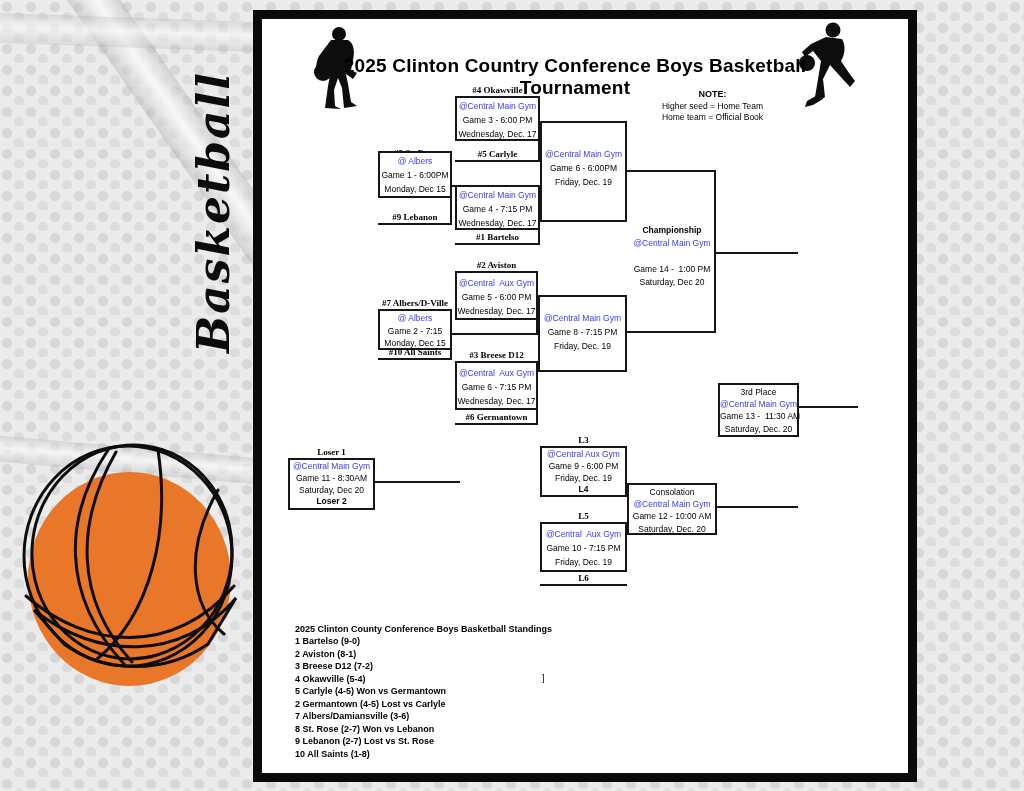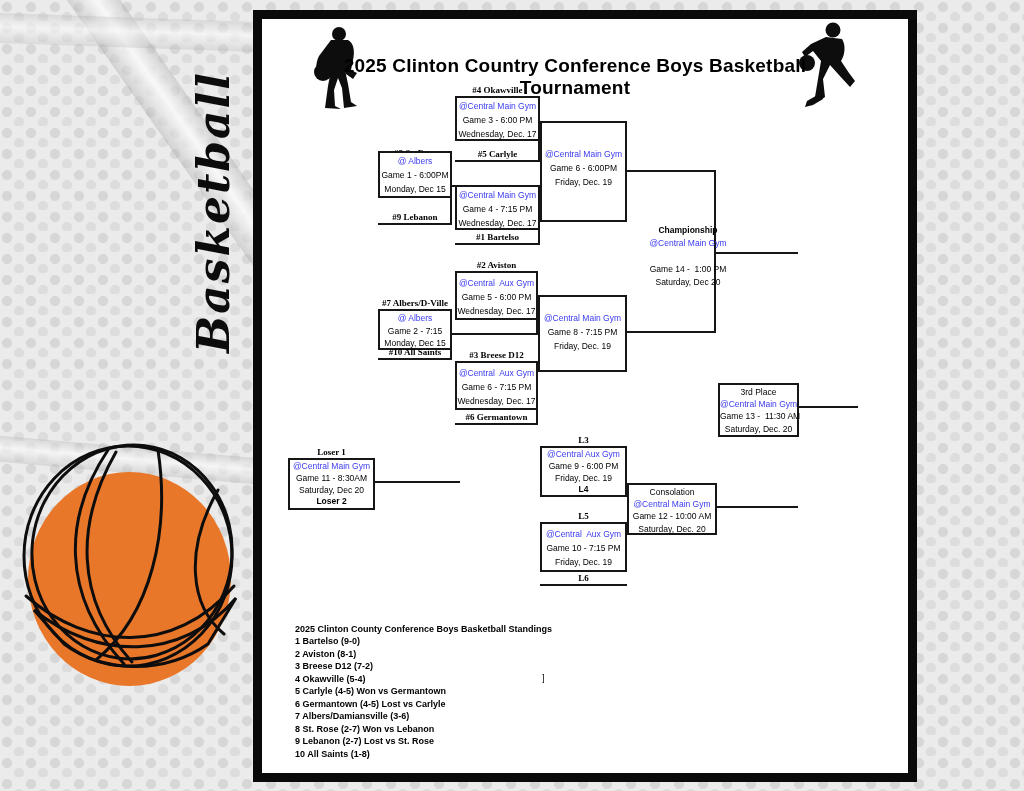--- a/index.html
+++ b/index.html
@@ -38,21 +38,21 @@
   .note .nh{font-weight:bold;font-size:9px;}
 
   .seed{position:absolute;z-index:6;font-size:9px;font-weight:bold;text-align:center;
         height:11px;line-height:11px;white-space:nowrap;font-family:Liberation Serif, serif;}
   .gbox{position:absolute;z-index:6;background:#fff;border:2px solid #161616;box-sizing:border-box;
         text-align:center;font-size:8.5px;line-height:14px;white-space:nowrap;padding-top:1px;}
   .gbox .venue, .blue{color:var(--blue);}
   .gbox b, .freeblock b{font-weight:normal;}
   .rows4{line-height:11.8px;}
   .rows4s{line-height:12.2px;}
-  .freeblock{position:absolute;z-index:6;text-align:center;font-size:8.5px;line-height:13px;white-space:nowrap;margin-left:16px;}
+  .freeblock{position:absolute;z-index:6;text-align:center;font-size:8.5px;line-height:13px;white-space:nowrap;}
   .freeblock .fb-title{font-weight:bold;}
   .gap{height:13px;}
 
   .standings{position:absolute;z-index:6;font-size:9px;font-weight:bold;line-height:12.45px;white-space:nowrap;}
   .stray{position:absolute;z-index:6;font-size:9px;}
   .sil{position:absolute;z-index:6;}
 </style>
 </head>
 <body>
 
@@ -91,20 +91,25 @@
   <svg class="sil" style="left:797px;top:21px" width="62" height="90" viewBox="0 0 62 90">
     <g fill="#0d0d0d">
       <circle cx="36" cy="9" r="7.5"></circle>
       <path d="M29,16 L45,18 C49,24 48,34 44,40 L52,52 L58,60 L53,66 L42,54 L33,44 L26,58 L28,76 L22,80 L18,76 L21,58 L24,40 L16,30 L8,36 L5,31 L14,23 Z"></path>
       <circle cx="10" cy="42" r="8"></circle>
       <path d="M24,72 L10,80 L8,86 L16,84 L26,78 Z"></path>
     </g>
   </svg>
   <div class="abs title" style="left:330px;top:55px;width:490px">2025 Clinton Country Conference Boys Basketball Tournament</div>
 
+  <div class="abs note" style="left:650px;top:89px;width:125px">
+    <div class="nh">NOTE:</div>
+    <div>Higher seed = Home Team</div>
+    <div>Home team = Official Book</div>
+  </div>
 
   <div class="seed" style="left:455px;top:85px;width:85px">#4 Okawville</div>
   <div class="hline" style="left:455px;top:96px;width:85px"></div>
   <div class="gbox" style="left:455px;top:96px;width:85px;height:45px">
     <div class="venue">@Central Main Gym</div>
     <div><b>Game 3</b> <span>- 6:00 PM</span></div>
     <div>Wednesday, Dec. 17</div>
   </div>
   <div class="seed" style="left:455px;top:149px;width:85px">#5 Carlyle</div>
   <div class="hline" style="left:455px;top:160px;width:85px"></div>
@@ -231,21 +236,21 @@
   </div>
   <div class="hline" style="left:373px;top:481px;width:87px"></div>
 
   <div class="standings" style="left:295px;top:623px">
     <div>2025 Clinton County Conference Boys Basketball Standings</div>
     <div>1 Bartelso (9-0)</div>
     <div>2 Aviston (8-1)</div>
     <div>3 Breese D12 (7-2)</div>
     <div>4 Okawville (5-4)</div>
     <div>5 Carlyle (4-5) Won vs Germantown</div>
-    <div>6 Germantown (4-5) Lost vs Carlyle</div>
+    <div>2 Germantown (4-5) Lost vs Carlyle</div>
     <div>7 Albers/Damiansville (3-6)</div>
     <div>8 St. Rose (2-7) Won vs Lebanon</div>
     <div>9 Lebanon (2-7) Lost vs St. Rose</div>
     <div>10 All Saints (1-8)</div>
   </div>
 
   <div class="stray" style="left:542px;top:673px">]</div>
 
 </div>
 

